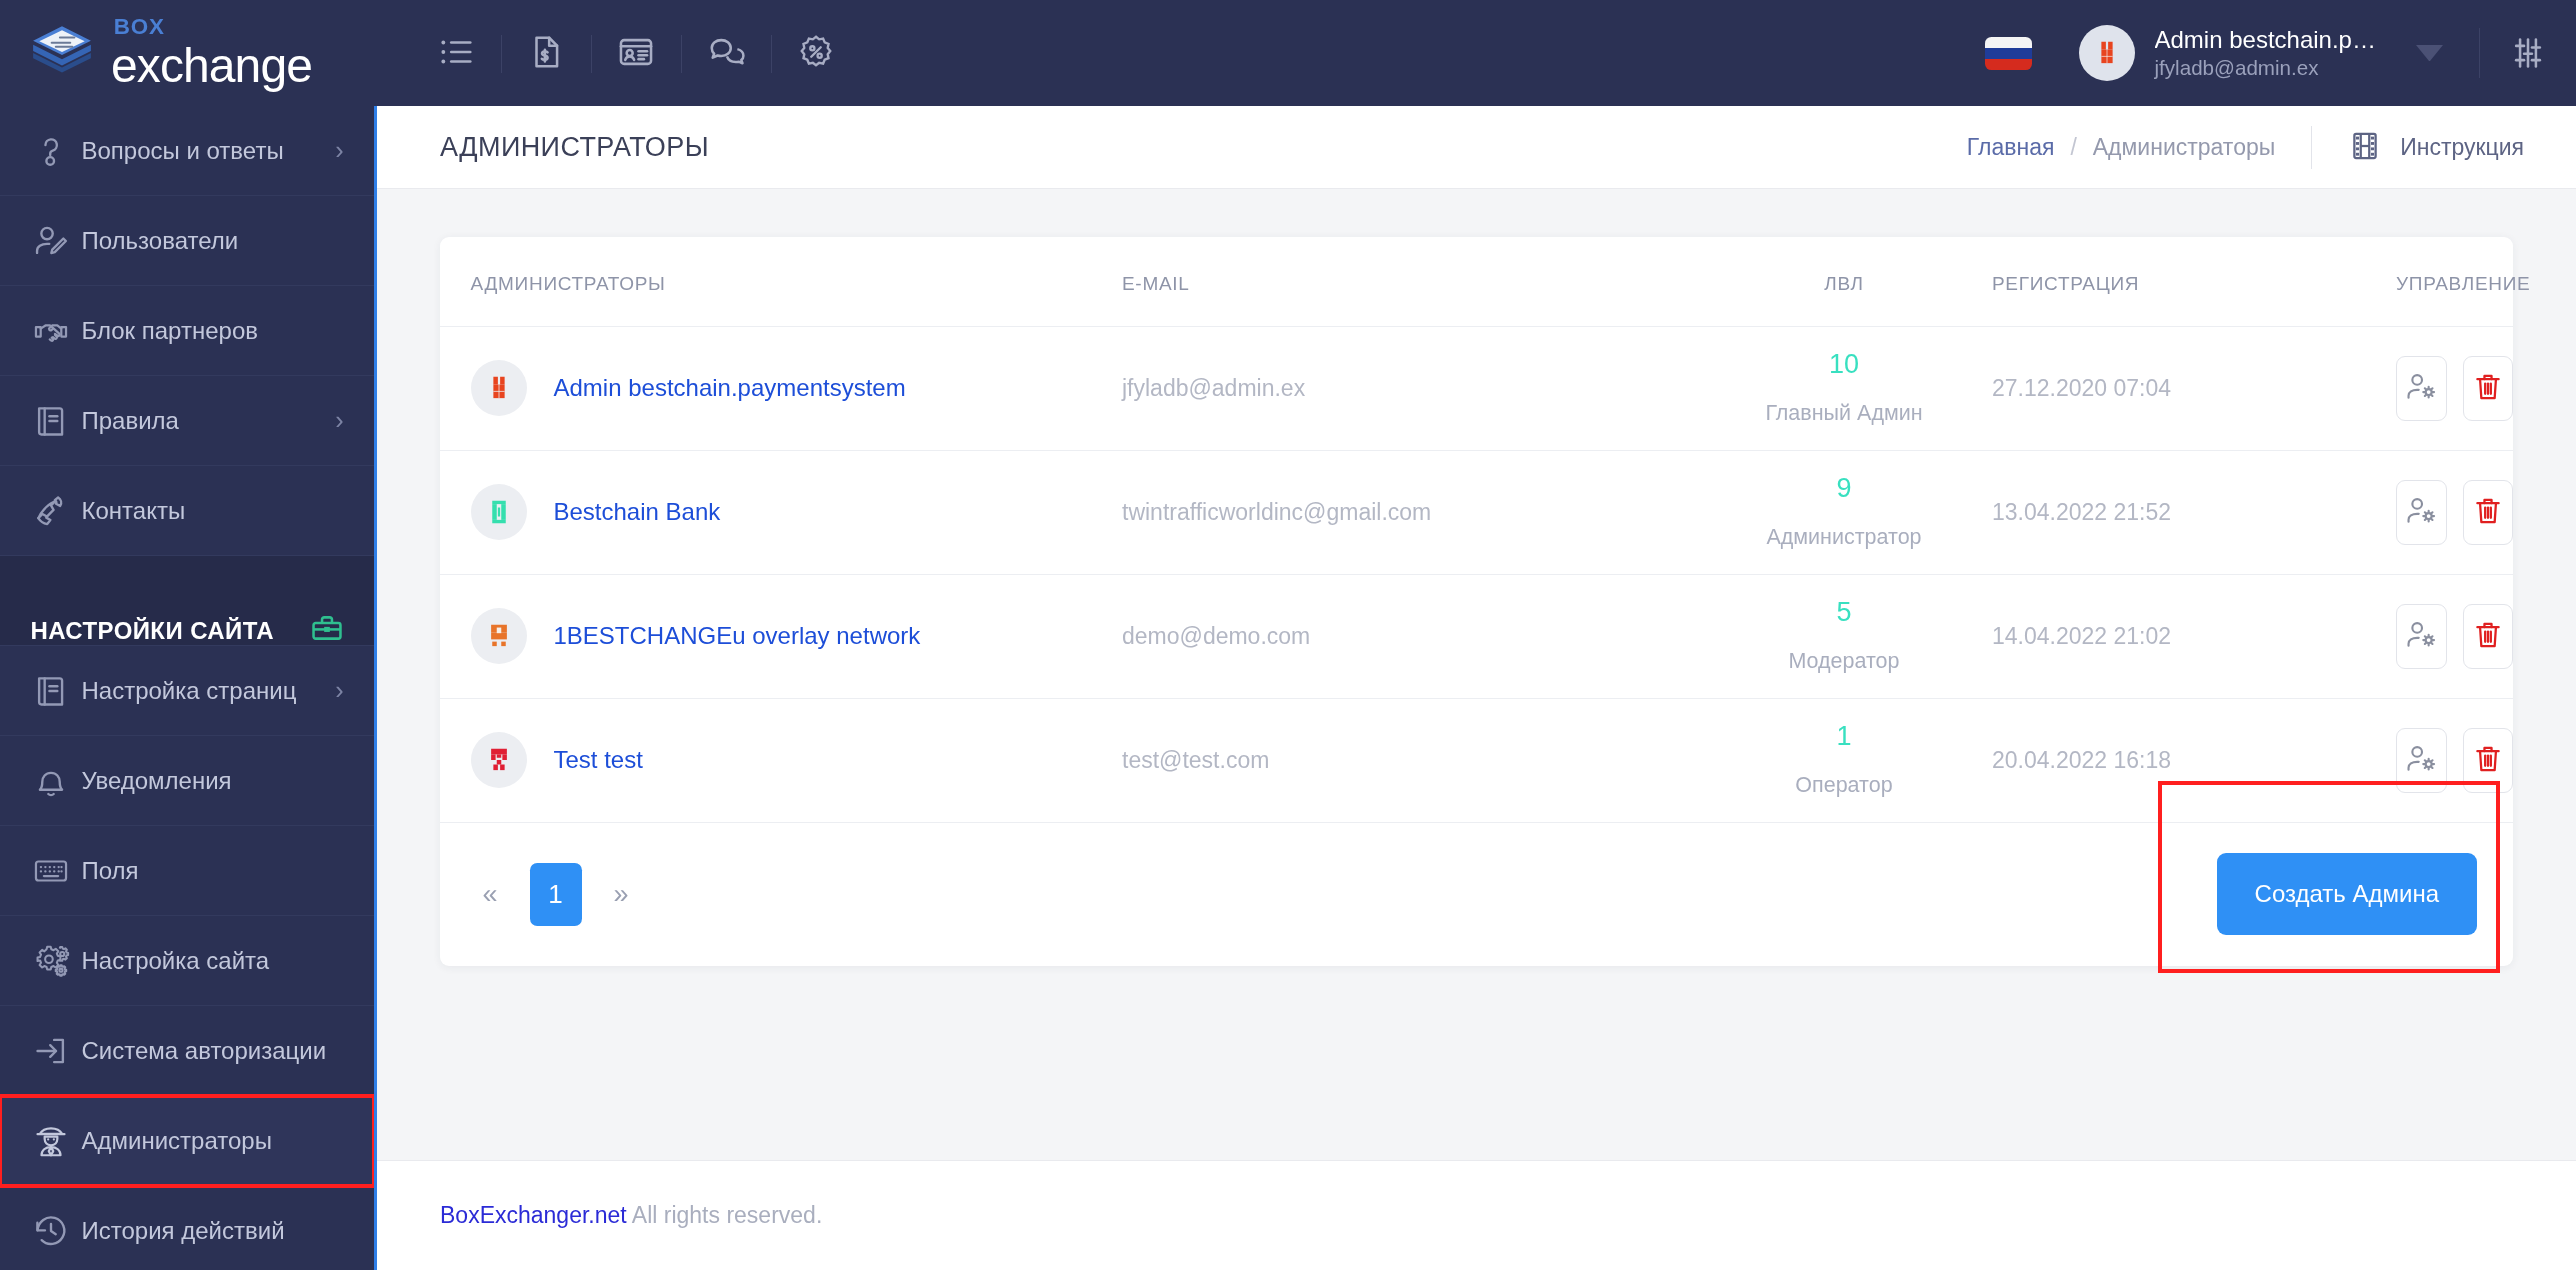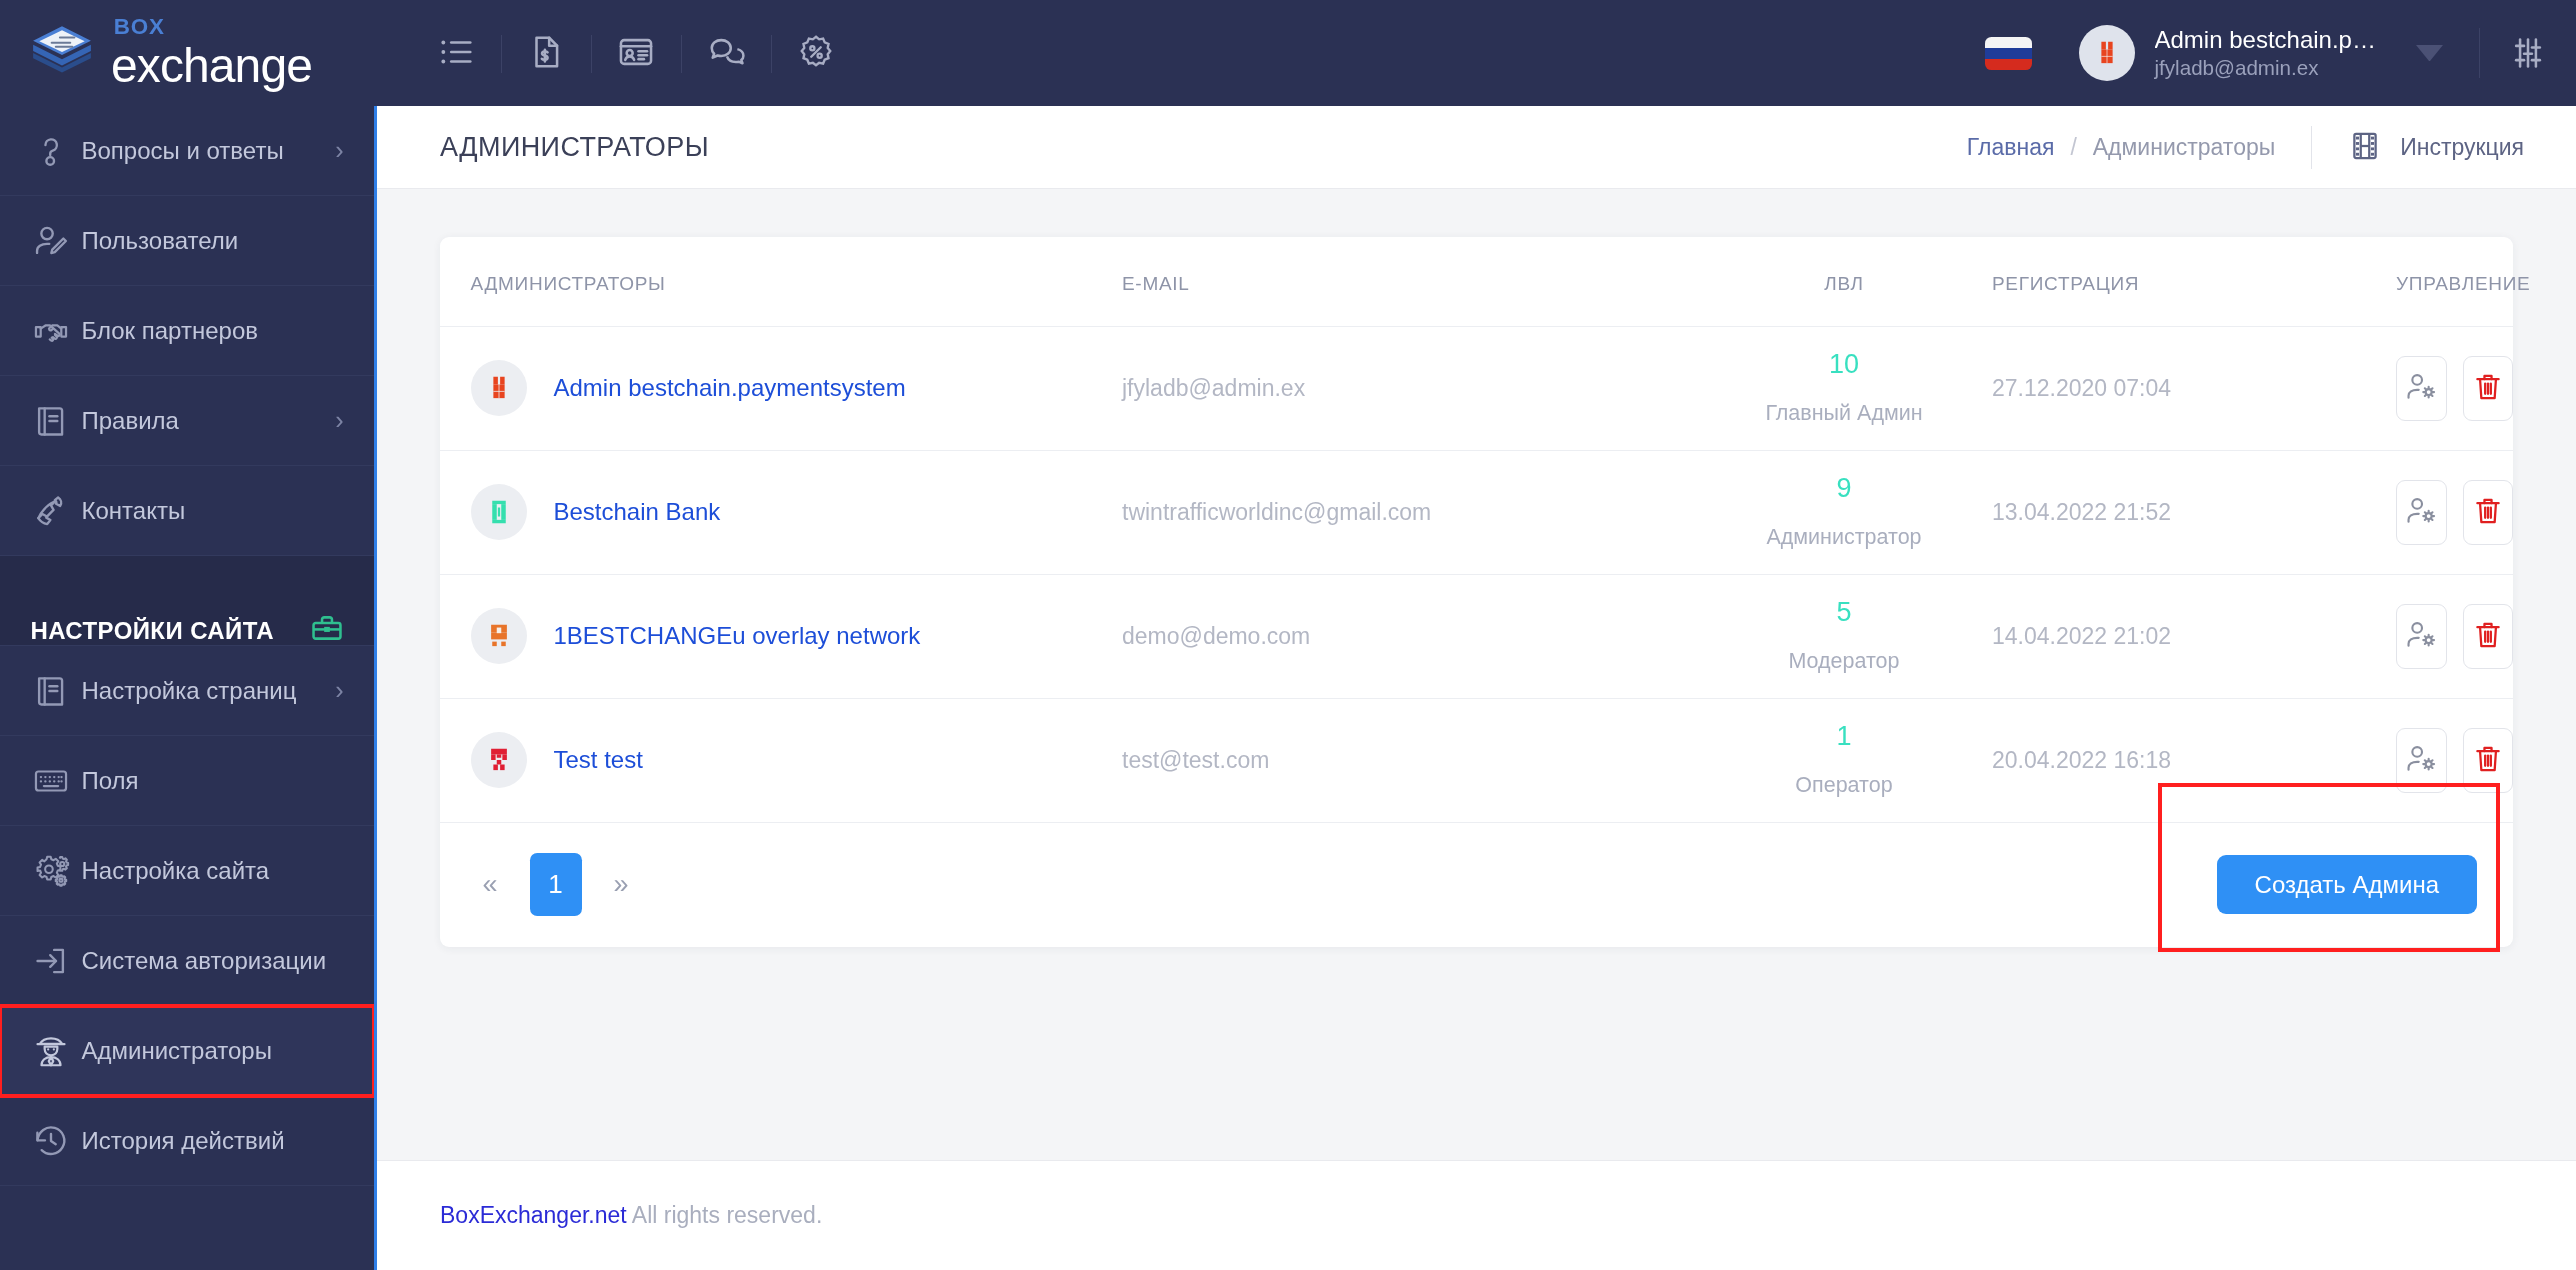--- a/index.html
+++ b/index.html
@@ -167,21 +167,21 @@
     min-width:39px; height:56px; display:flex; align-items:center; justify-content:center;
     color:#9aa0b2; font-size:27px; cursor:pointer; background:transparent; border:none;
   }
   .pg-num {
     min-width:52px; height:63px; padding:0 16px; border-radius:7.2px; background:#2f90f5;
     color:#fff; font-size:26px; display:flex; align-items:center; justify-content:center;
     cursor:pointer; border:none;
   }
   .create-btn {
     background:#2f90f5; color:#fff; border:none; border-radius:9px;
-    padding:12px 38px; height:59px; font-size:24px; cursor:pointer;
+    padding:12px 38px; height:82px; font-size:24px; cursor:pointer;
     font-family:"Liberation Sans","DejaVu Sans",sans-serif;
   }
   .create-highlight { position:relative; }
   .create-highlight::after {
     content:""; position:absolute; left:-59px; top:-72px; right:-23px; bottom:-38px;
     border:4.5px solid #ff1f1f; pointer-events:none;
   }
 
   .footer {
     flex:0 0 auto; background:#ffffff; border-top:0.9px solid #e9eaee;
@@ -399,20 +399,30 @@
             <path d="M4.5 4h13a1.5 1.5 0 0 1 1.5 1.5v15H6a1.5 1.5 0 0 1-1.5-1.5z"></path>
             <line x1="8" y1="4" x2="8" y2="20.5"></line>
             <line x1="11" y1="9" x2="16" y2="9"></line>
               <line x1="11" y1="12" x2="16" y2="12"></line>
           </svg>
         </span>
         <span class="nav-label">Настройка страниц</span>
         <span class="nav-chevron">›</span>
       </div>
 
+      <div class="nav-item">
+        <span class="nav-ico">
+          <svg viewBox="0 0 24 24" fill="none" stroke="#9399b5" stroke-width="1.5" stroke-linecap="round" stroke-linejoin="round">
+            <path d="M5 17.5c1.4-1.3 1.5-3 1.5-5 0-3.2 2.1-5.6 5.5-5.6s5.5 2.4 5.5 5.6c0 2 .1 3.7 1.5 5z"></path>
+            <path d="M10.3 20.2c.9.9 2.5.9 3.4 0"></path>
+          </svg>
+        </span>
+        <span class="nav-label">Уведомления</span>
+        <span class="nav-chevron"></span>
+      </div>
 
       <div class="nav-item">
         <span class="nav-ico">
           <svg viewBox="0 0 24 24" fill="none" stroke="#9399b5" stroke-width="1.4" stroke-linecap="round">
             <rect x="2.5" y="6" width="19" height="12" rx="1.6"></rect>
             <g stroke-width="1.4">
               <line x1="5.6" y1="9.5" x2="5.7" y2="9.5"></line>
                 <line x1="8.4" y1="9.5" x2="8.5" y2="9.5"></line>
               <line x1="11.2" y1="9.5" x2="11.3" y2="9.5"></line>
                 <line x1="14" y1="9.5" x2="14.1" y2="9.5"></line>

